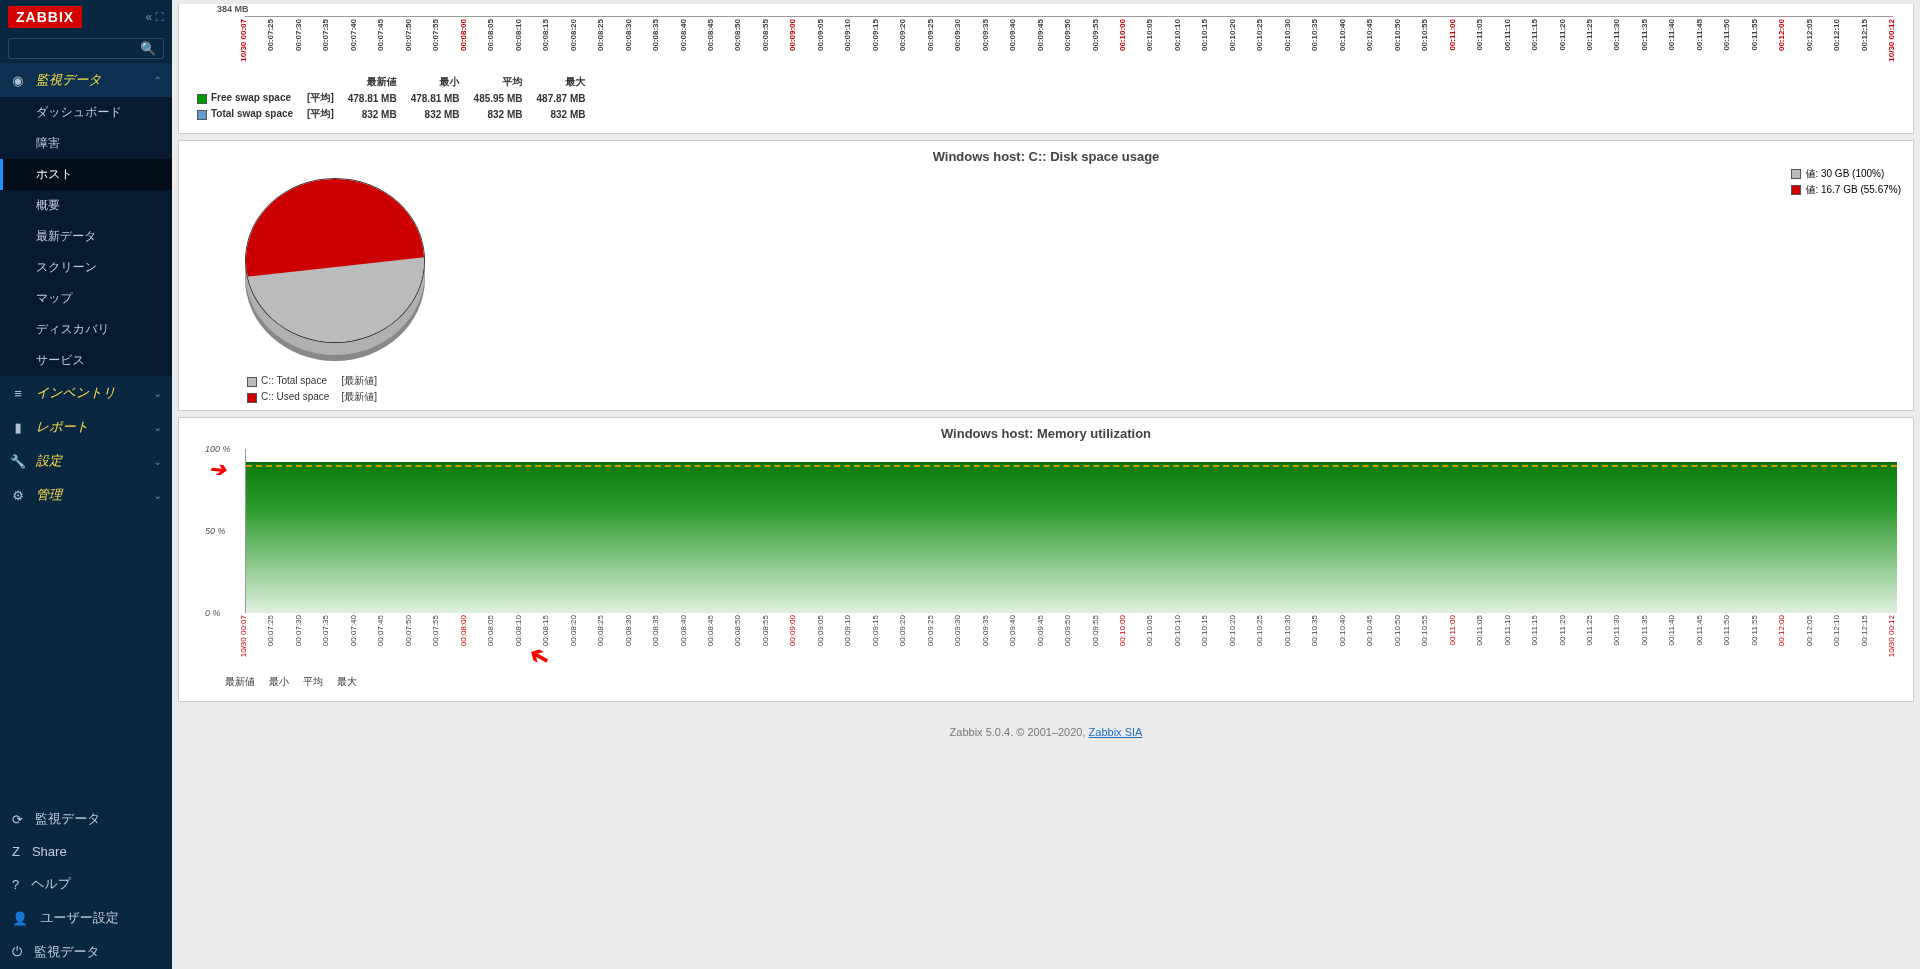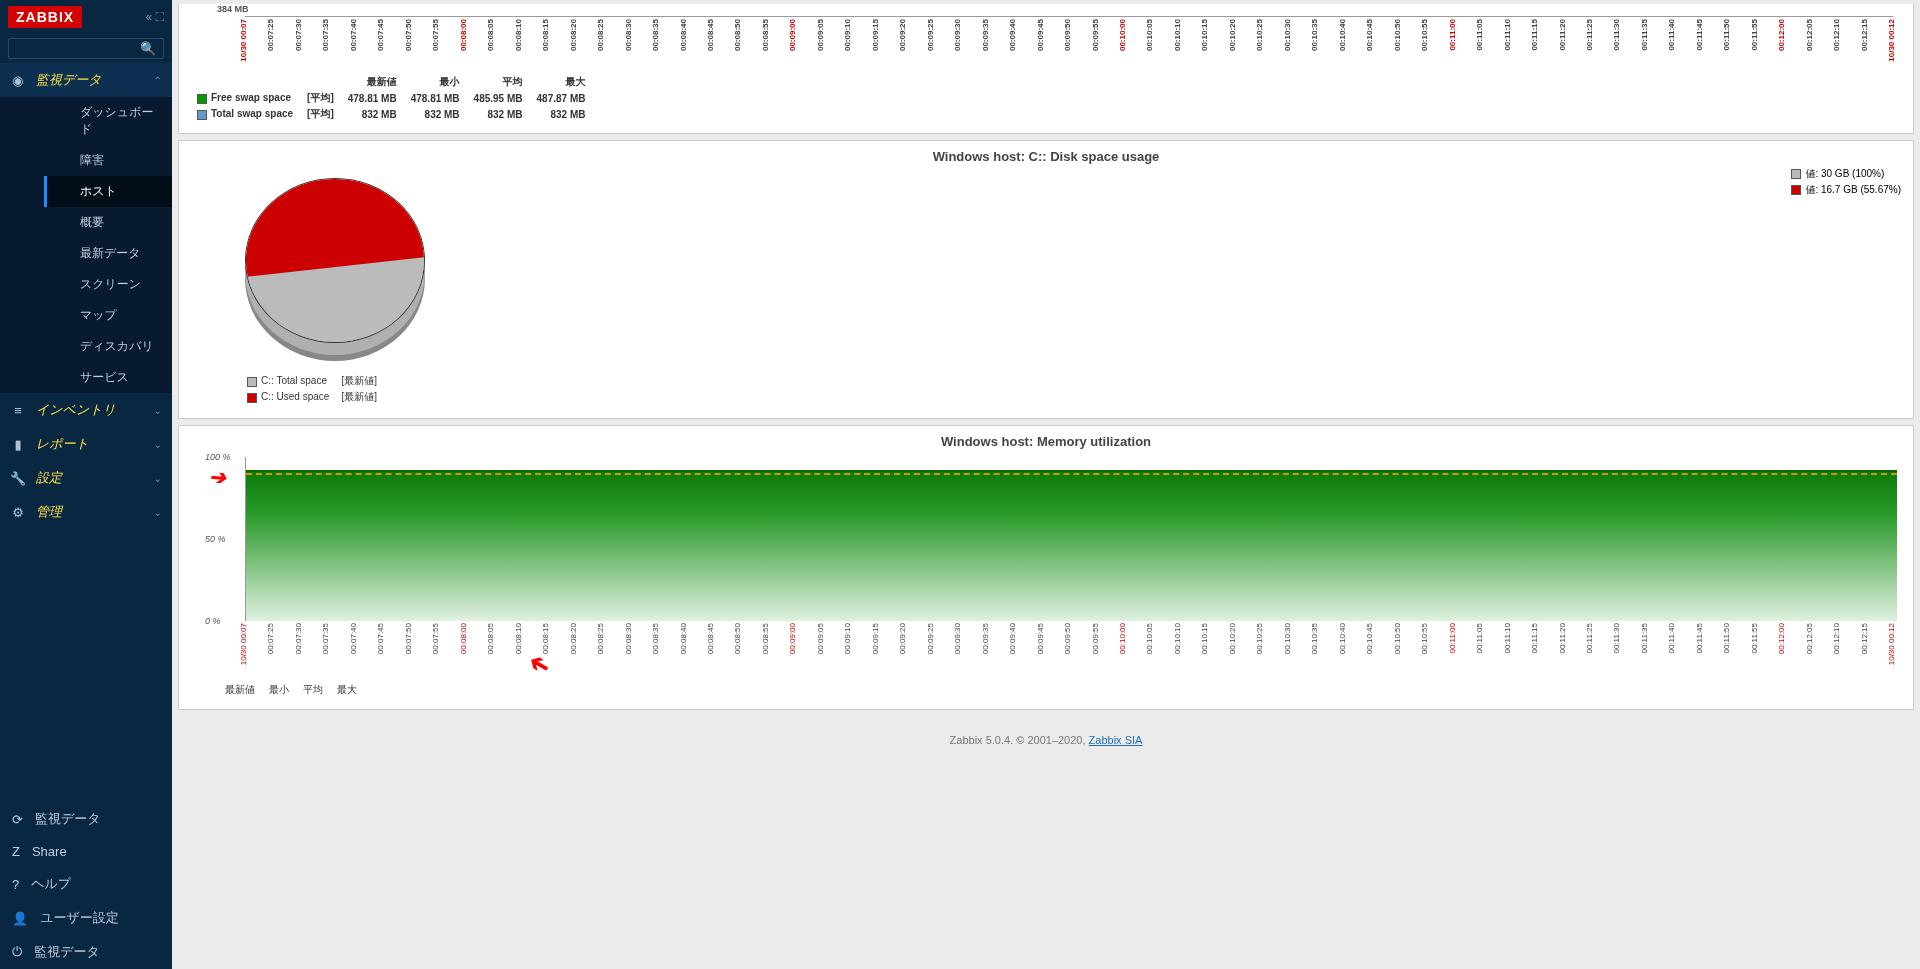--- a/index.html
+++ b/index.html
@@ -10,39 +10,39 @@
 .logo-icons { margin-left: auto; display: flex; gap: 6px; color: #6a8cb0; font-size: 12px; }
 .search-row { padding: 4px 8px; }
 .search-box { display: flex; align-items: center; background: #0a2742; border: 1px solid #2a4a6a; border-radius: 2px; padding: 2px 6px; }
 .search-input { flex: 1; background: transparent; border: none; color: #fff; outline: none; font-size: 12px; width: 90px;}
 .search-icon { color: #8aa; font-size: 13px; }
 .nav-section { display:flex; align-items:center; padding: 8px 10px; gap: 10px; cursor: pointer; }
 .nav-section.active { background: #0d3050; }
 .nav-icon { width: 16px; text-align: center; color: #b0c0d0; }
 .nav-label { flex: 1; color: #fde047; font-style: italic; }
 .nav-chevron { color: #6a8cb0; font-size: 10px; }
-.subnav { background: #071a30; padding-left: 44px; }
+.subnav { background: #071a30; }
 .subnav-item { padding: 7px 10px 7px 36px; cursor: pointer; color: #c0cddc; font-size: 12px; }
 .subnav-item.active { background: #020d18; border-left: 3px solid #1f8fff; padding-left: 33px; color:#fff; }
 .sidebar-spacer { flex: 1; }
 .bottom-item { display:flex; align-items:center; gap: 12px; padding: 8px 12px; color: #c0cddc; font-size: 13px; cursor:pointer; }
 .content { flex: 1; background: #ebebeb; overflow-y: auto; position: relative; }
 .panel { background: #fff; margin: 0 6px 6px 6px; border: 1px solid #ccc; }
 .swap-panel { padding: 0 10px 10px 10px; font-weight: bold; }
 .swap-y { font-size: 9px; color: #555; margin: 4px 0 2px 28px; }
 .swap-line { height: 1px; background: #999; margin-left: 56px; margin-right: 10px;}
 .x-axis { display: flex; margin-left: 50px; margin-right: 6px; font-size: 8px; color: #444; justify-content: space-between; align-items: flex-start; height: 52px; padding-top: 2px;}
 .x-tick { writing-mode: vertical-rl; transform: rotate(180deg); white-space: nowrap; }
 .x-tick.red { color: #c00; }
 .x-tick.end { color: #c00; }
 .legend-table { font-size: 10px; color: #333; margin-top: 4px; }
 .legend-table td { padding: 0 6px; text-align: right; }
 .legend-table td.hdr { font-size: 10px; color: #333; }
 .sq { display: inline-block; width: 10px; height: 10px; border: 1px solid #555; vertical-align: middle; margin-right: 4px; }
-.disk-panel { padding: 6px 10px 12px 10px; position: relative; }
+.disk-panel { padding: 6px 10px 4px 10px; position: relative; }
 .panel-title { text-align: center; font-size: 13px; font-weight: bold; color: #444; margin: 2px 0 8px; }
 .disk-body { display: flex; align-items: flex-start; }
 .pie3d { width: 180px; height: 180px; position: relative; margin-left: 56px; margin-top: 6px;}
 .pie-base { position: absolute; width: 180px; height: 165px; border-radius: 50%; background: #888; top: 18px; left: 0; }
 .pie-mid { position: absolute; width: 180px; height: 165px; border-radius: 50%; background: #b0b0b0; top: 12px; left: 0; }
 .pie-top { position: absolute; width: 180px; height: 165px; border-radius: 50%; overflow: hidden; top: 0; left: 0; border: 1px solid #333;}
 .pie-gray { position: absolute; width: 100%; height: 100%; background: #bbb; }
 .pie-red { position: absolute; width: 100%; height: 100%; background: #c00; clip-path: polygon(0 0, 100% 0, 100% 48%, 0 60%);}
 .disk-legend { position: absolute; right: 12px; top: 26px; font-size: 10px; }
 .disk-legend div { margin-bottom: 2px; }

